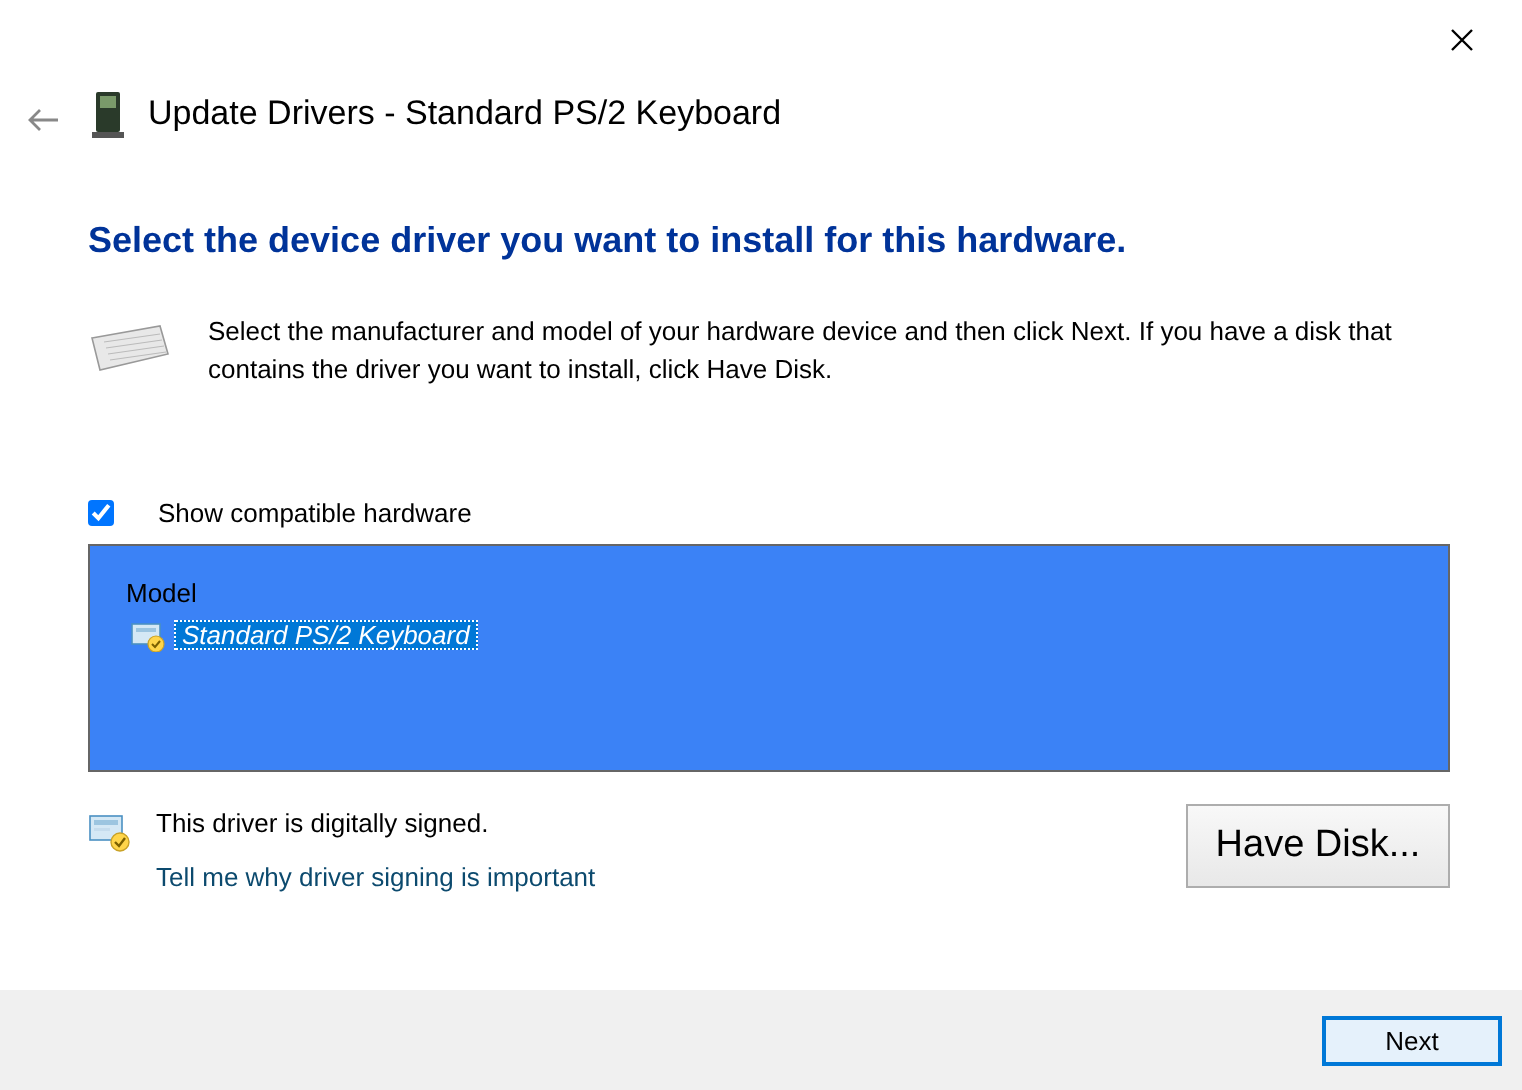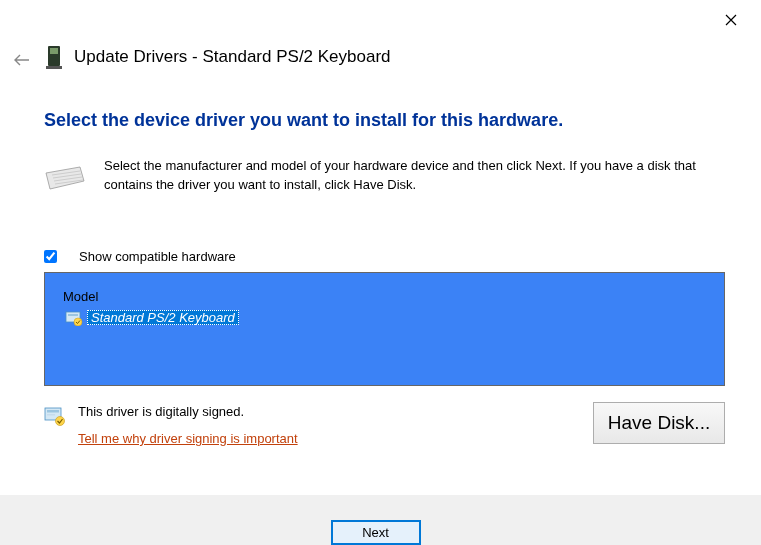--- a/index.html
+++ b/index.html
@@ -72,21 +72,20 @@
     .heading {
       font-size: 18px;
       color: #003399;
       font-weight: 700;
       margin-bottom: 26px;
     }
     .instruction-row {
       display: flex;
       gap: 18px;
       margin-bottom: 54px;
-      align-items: center;
     }
     .keyboard-icon {
       width: 42px;
       height: 28px;
       margin-top: 2px;
       flex-shrink: 0;
     }
     .instruction-text {
       font-size: 13px;
       line-height: 1.45;
@@ -150,22 +149,21 @@
     .signed-icon {
       width: 22px;
       height: 20px;
       margin-top: 4px;
     }
     .signed-text {
       font-size: 13px;
       line-height: 1.5;
     }
     .signed-link {
-      color: #c2410c;
-      text-decoration: underline;
+      color: #0c4a6e;
       cursor: pointer;
       display: inline-block;
       margin-top: 8px;
     }
     .have-disk-btn {
       width: 132px;
       height: 42px;
       background: linear-gradient(#f8f8f8, #e8e8e8);
       border: 1px solid #adadad;
       font-size: 19px;
@@ -177,21 +175,20 @@
       bottom: 0;
       left: 0;
       right: 0;
       height: 50px;
       background: #f0f0f0;
       display: flex;
       align-items: center;
       justify-content: flex-end;
       gap: 8px;
       padding-right: 10px;
-      flex-direction: column;
     }
     .footer-btn {
       width: 90px;
       height: 25px;
       font-size: 13px;
       font-family: inherit;
       cursor: pointer;
       background: linear-gradient(#f8f8f8, #e8e8e8);
       border: 1px solid #adadad;
     }

